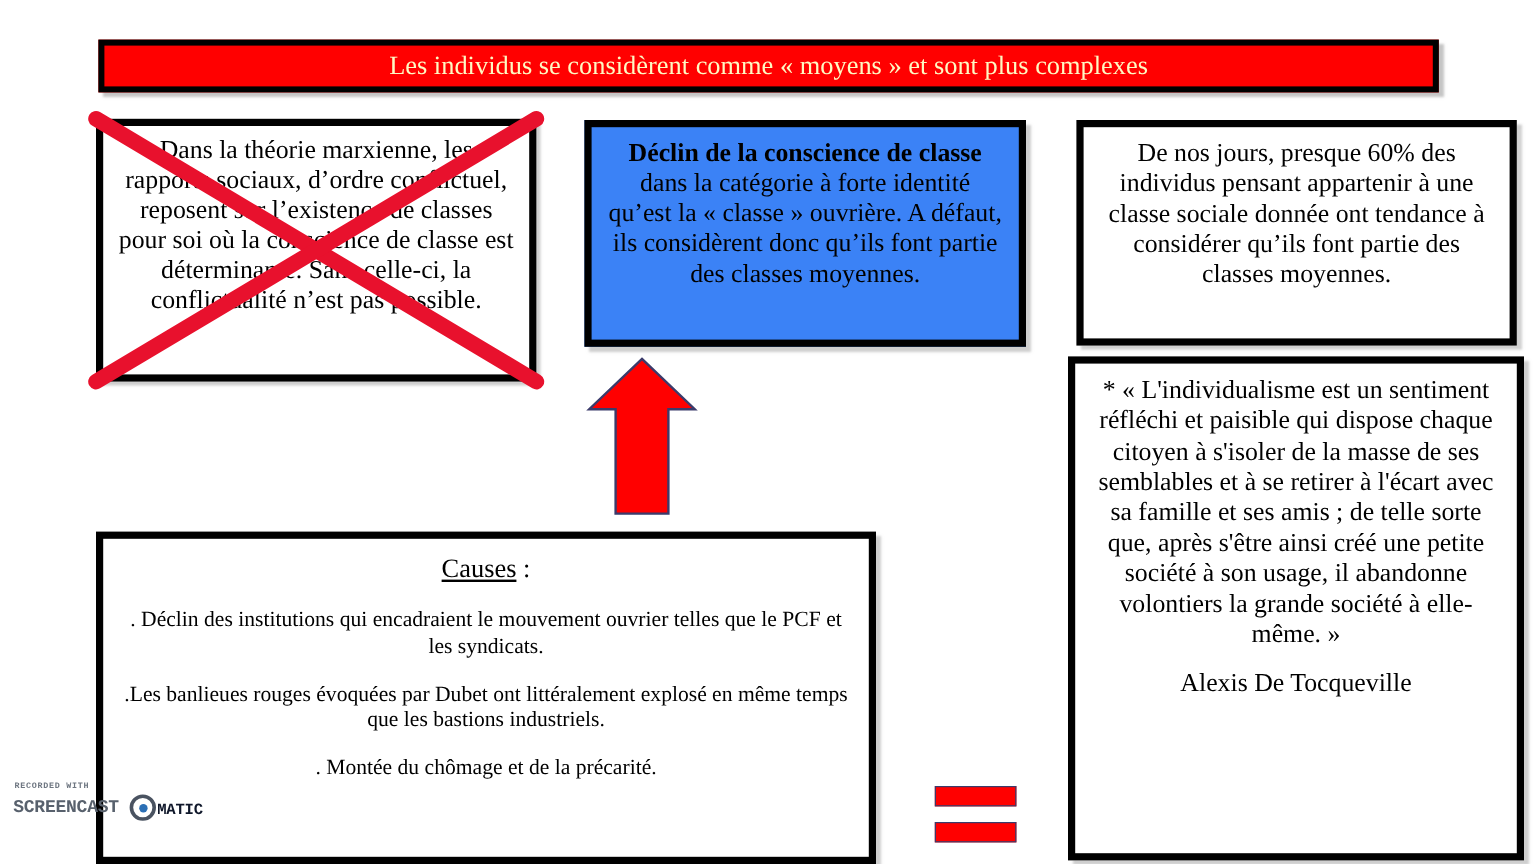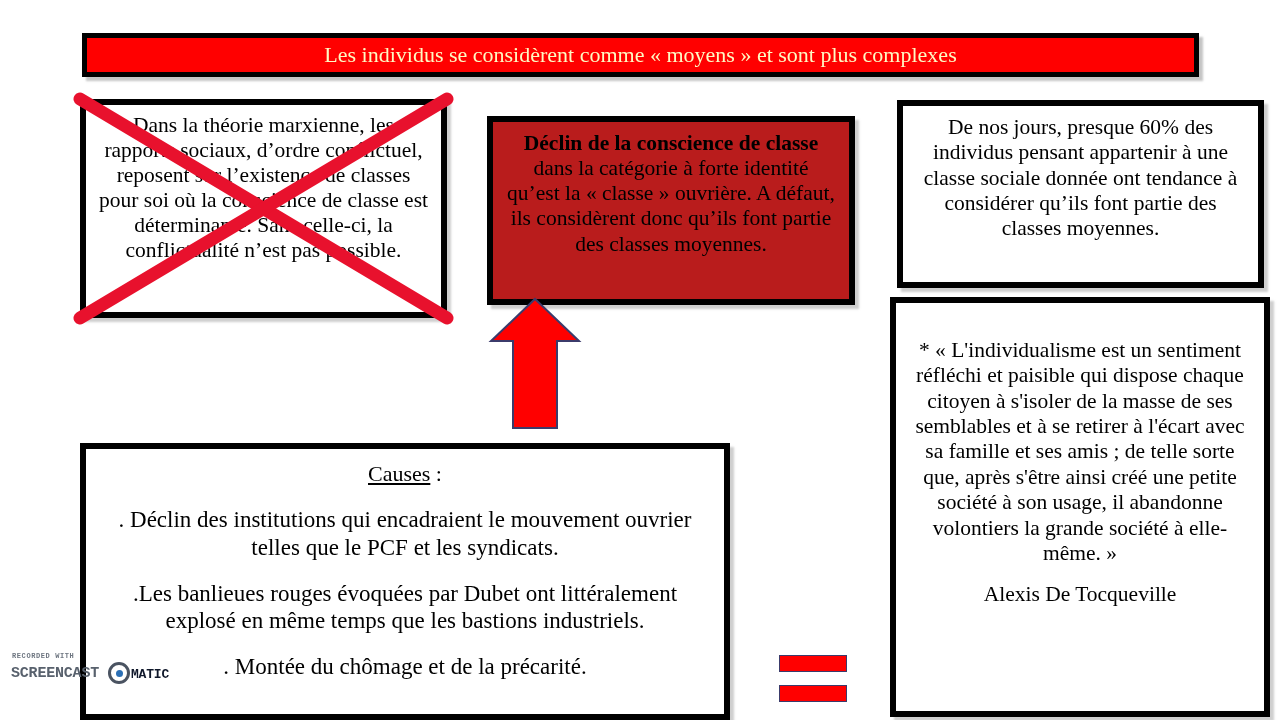--- a/index.html
+++ b/index.html
@@ -77,24 +77,24 @@
     left: 72px;
     top: 91px;
     width: 383px;
     height: 235px;
     pointer-events: none;
   }
 
   
   #box-decline {
     left: 487px;
-    top: 116px;
+    top: 100px;
     width: 368px;
     height: 189px;
-    background: #b91c1c;
+    background: #3b82f6;
     border: 6px solid #000000;
     padding: 9px 12px 0 12px;
   }
   #box-decline .body {
     font-size: 21.5px;
     line-height: 1.17;
   }
   #box-decline .lead {
     font-weight: bold;
   }
@@ -116,21 +116,20 @@
   #box-quote {
     left: 890px;
     top: 297px;
     width: 380px;
     height: 420px;
     padding: 10px 12px 0 12px;
   }
   #box-quote .body {
     font-size: 21.5px;
     line-height: 1.18;
-    margin-top: 25px;
   }
   #box-quote .author {
     font-size: 21.5px;
     line-height: 1.18;
     margin-top: 16px;
   }
   #box-quote .source {
     font-size: 21.5px;
     line-height: 1.18;
     margin-top: 14px;
@@ -146,21 +145,21 @@
     padding: 12px 14px 0 14px;
   }
   #box-causes .heading {
     font-size: 22px;
     line-height: 1.2;
   }
   #box-causes .heading .u {
     text-decoration: underline;
   }
   #box-causes .cause {
-    font-size: 23px;
+    font-size: 18px;
     line-height: 1.18;
     margin-top: 19px;
   }
 
   
   .arrow-up {
     position: absolute;
     left: 487px;
     top: 295px;
     width: 96px;

